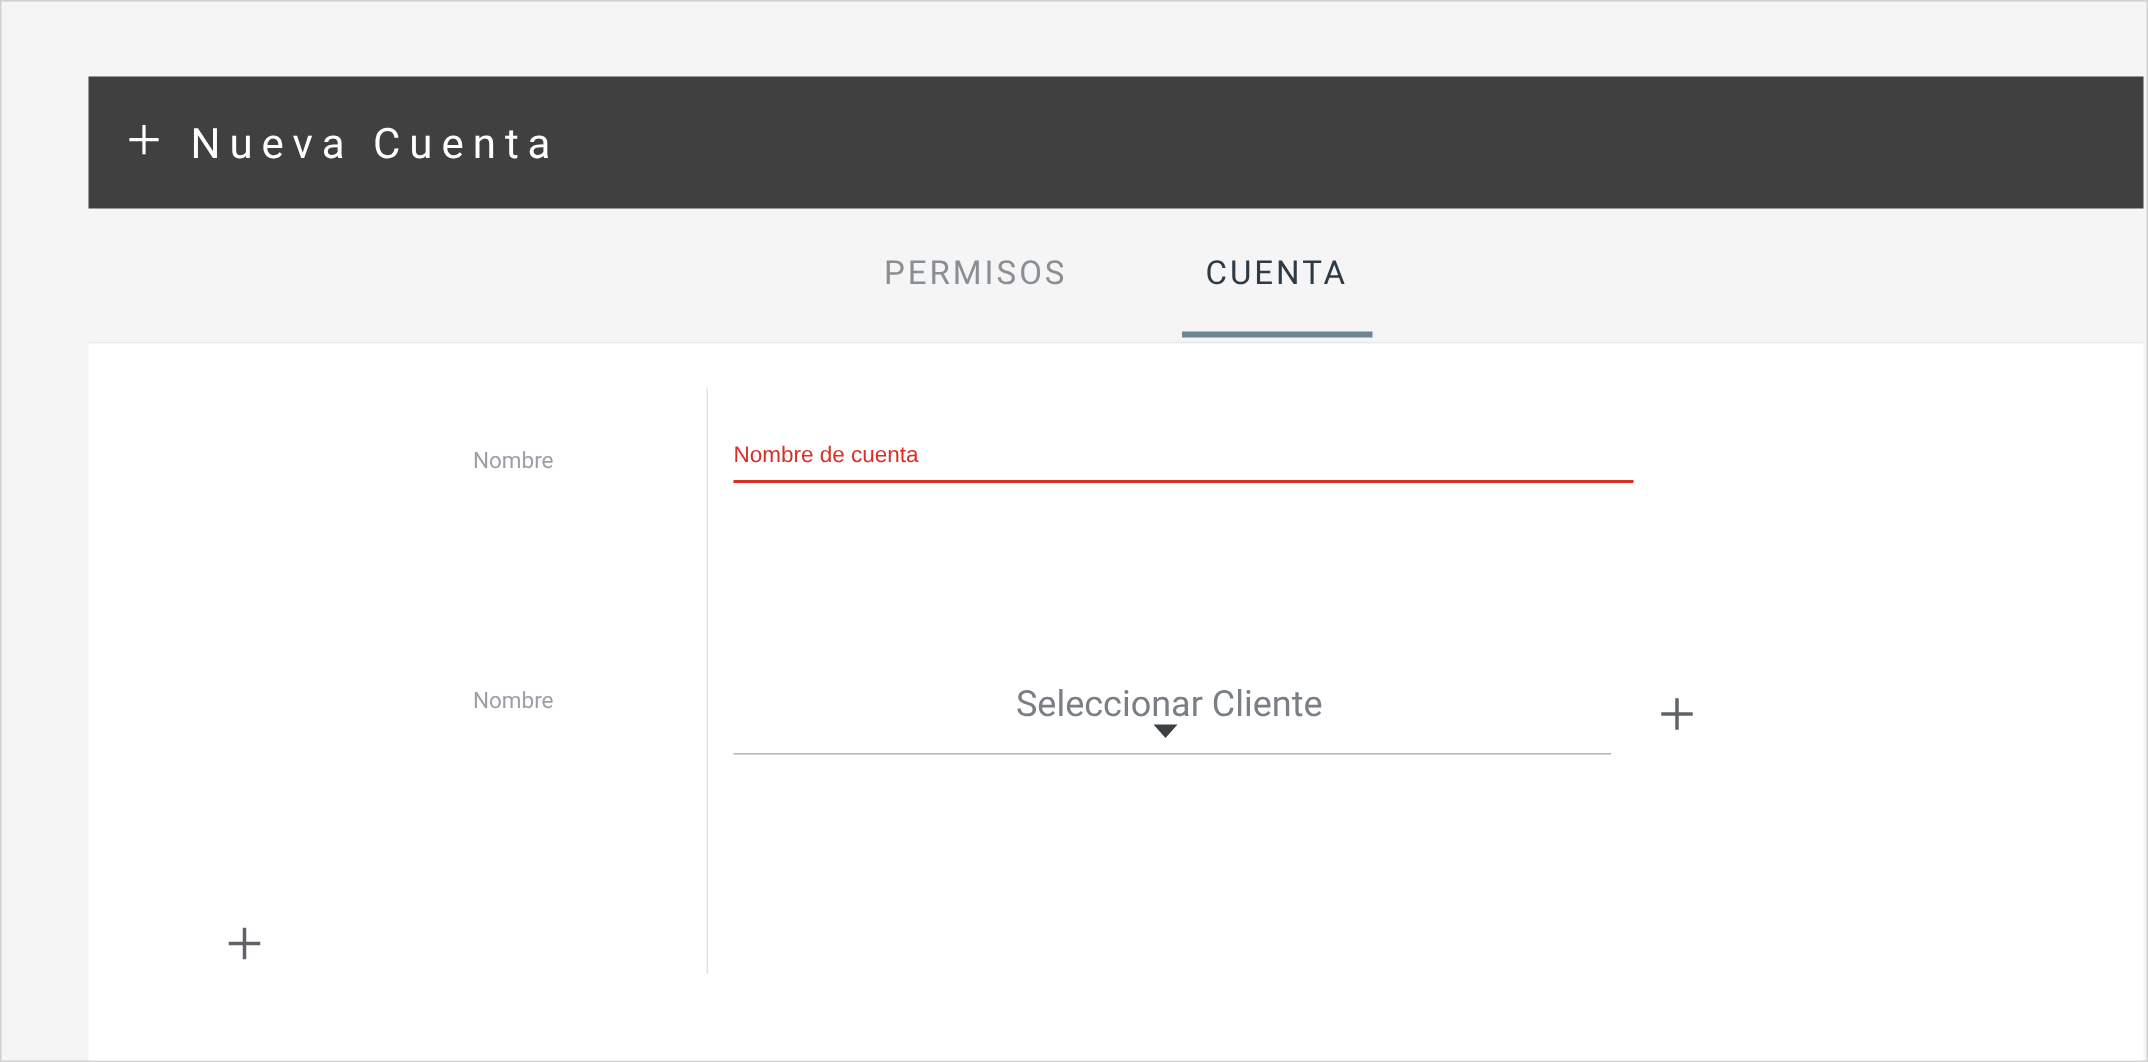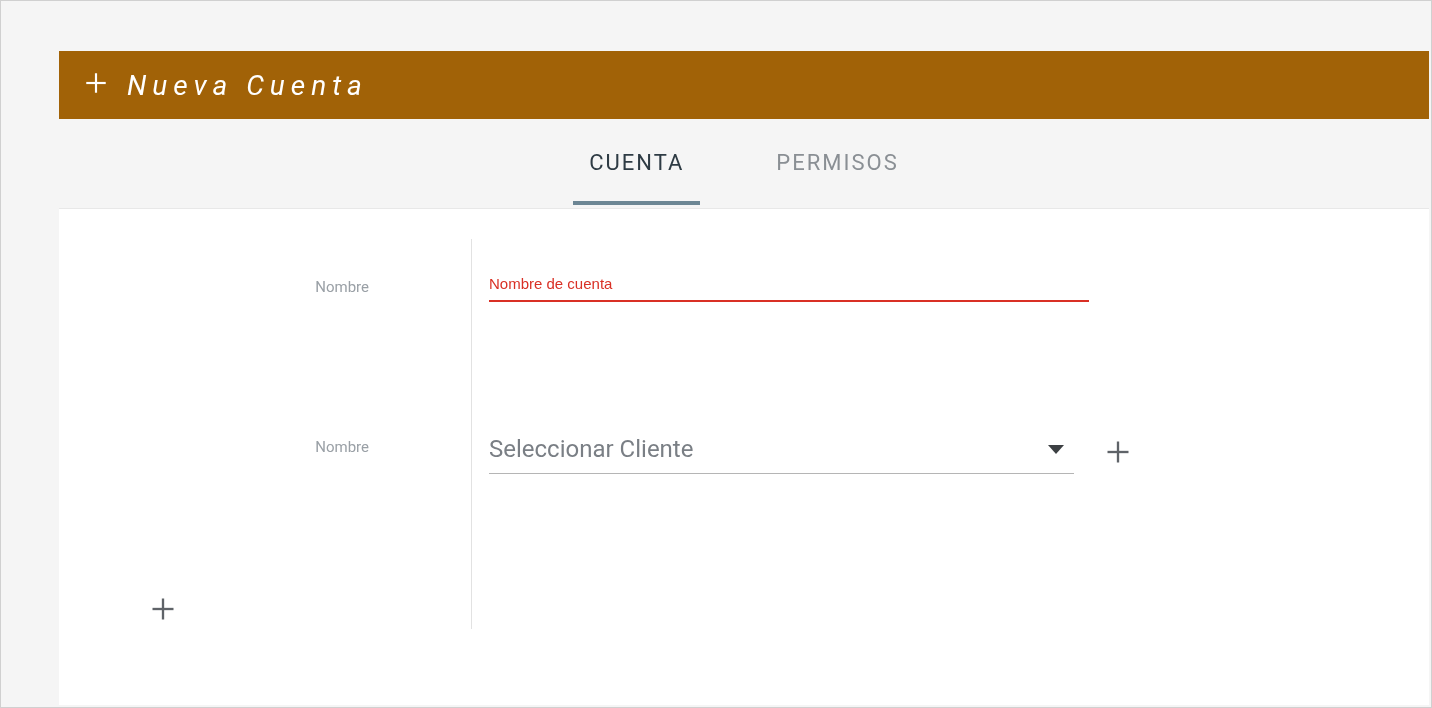--- a/index.html
+++ b/index.html
@@ -15,29 +15,28 @@
       padding: 2px;
       border: 1px solid #d0d0d0;
     }
     .page-wrapper {
       background: #f5f5f5;
       width: 100%;
       height: 100%;
       padding: 48px 0 0 0;
     }
     .header-bar {
-      background: #a16207;
+      background: #404040;
       color: #ffffff;
-      height: 68px;
+      height: 88px;
       display: flex;
       align-items: center;
       padding: 0 24px;
       margin: 0 0 0 56px;
       width: calc(100% - 56px);
-      font-style: italic;
     }
     .header-icon {
       font-size: 28px;
       font-weight: 300;
       margin-right: 18px;
       line-height: 1;
     }
     .header-title {
       font-size: 28px;
       font-weight: 400;
@@ -110,20 +109,21 @@
       color: #d93025;
     }
     .select-wrap {
       width: 585px;
       border-bottom: 1px solid #b5b5b5;
       display: flex;
       align-items: center;
       justify-content: space-between;
       padding: 6px 4px 10px 0;
       cursor: pointer;
+      flex-direction: column;
     }
     .select-text {
       color: #7a7f85;
       font-size: 24px;
     }
     .chevron-down {
       width: 0;
       height: 0;
       border-left: 8px solid transparent;
       border-right: 8px solid transparent;
@@ -170,22 +170,22 @@
     <span class="header-icon">
       <svg width="26" height="26" viewBox="0 0 24 24" fill="none" stroke="#ffffff" stroke-width="2">
         <line x1="12" y1="3" x2="12" y2="21"></line>
         <line x1="3" y1="12" x2="21" y2="12"></line>
       </svg>
     </span>
     <span class="header-title">Nueva Cuenta</span>
   </div>
 
   <div class="tabs-row">
+    <div class="tab">PERMISOS</div>
     <div class="tab active">CUENTA</div>
-    <div class="tab">PERMISOS</div>
   </div>
 
   <div class="form-panel">
     <div class="form-rows-container">
 
       <div class="form-row">
         <div class="label-col">
           <span class="label-text">Nombre</span>
         </div>
         <div class="field-col">

